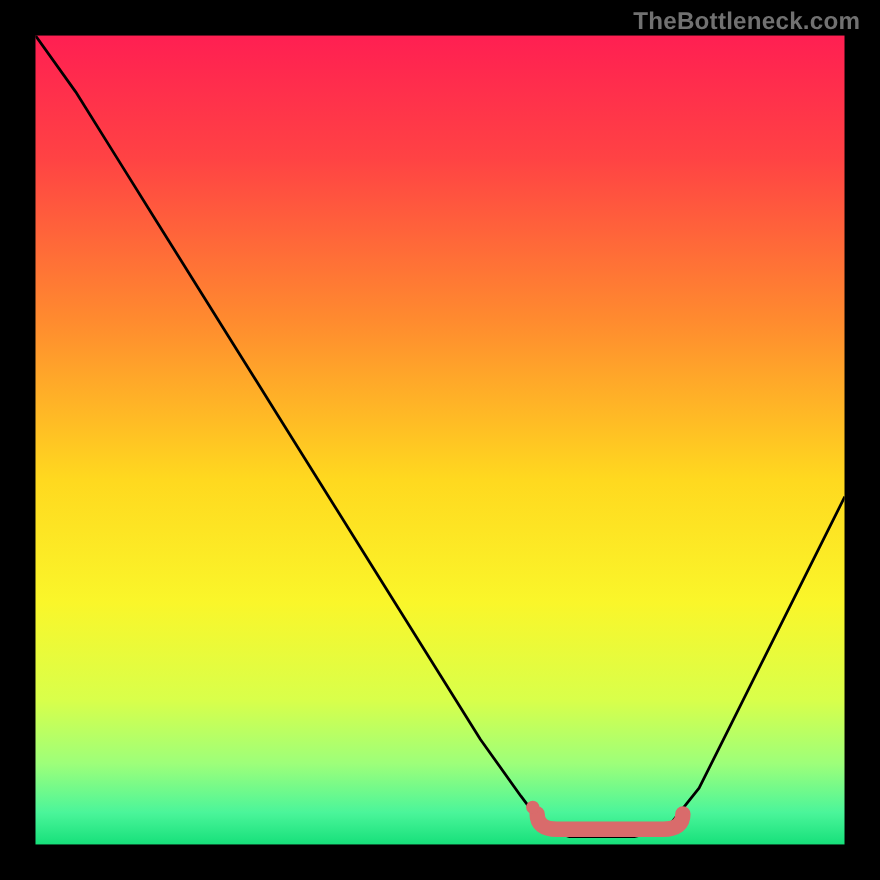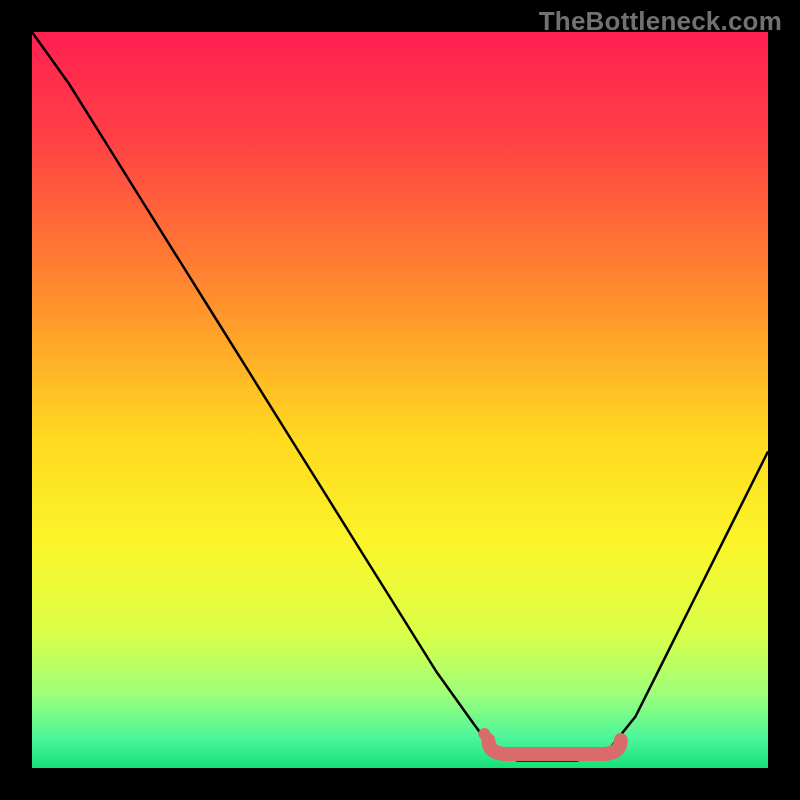--- a/index.html
+++ b/index.html
@@ -24,21 +24,21 @@
     top: 32px;
     width: 736px;
     height: 736px;
     overflow: hidden;
   }
   .watermark {
     position: absolute;
     top: 6px;
     right: 18px;
     font-family: Arial, Helvetica, sans-serif;
-    font-size: 26px;
+    font-size: 22px;
     font-weight: 600;
     color: #717171;
     letter-spacing: 0.2px;
   }
   svg {
     display: block;
   }
 </style>
 </head>
 <body>

